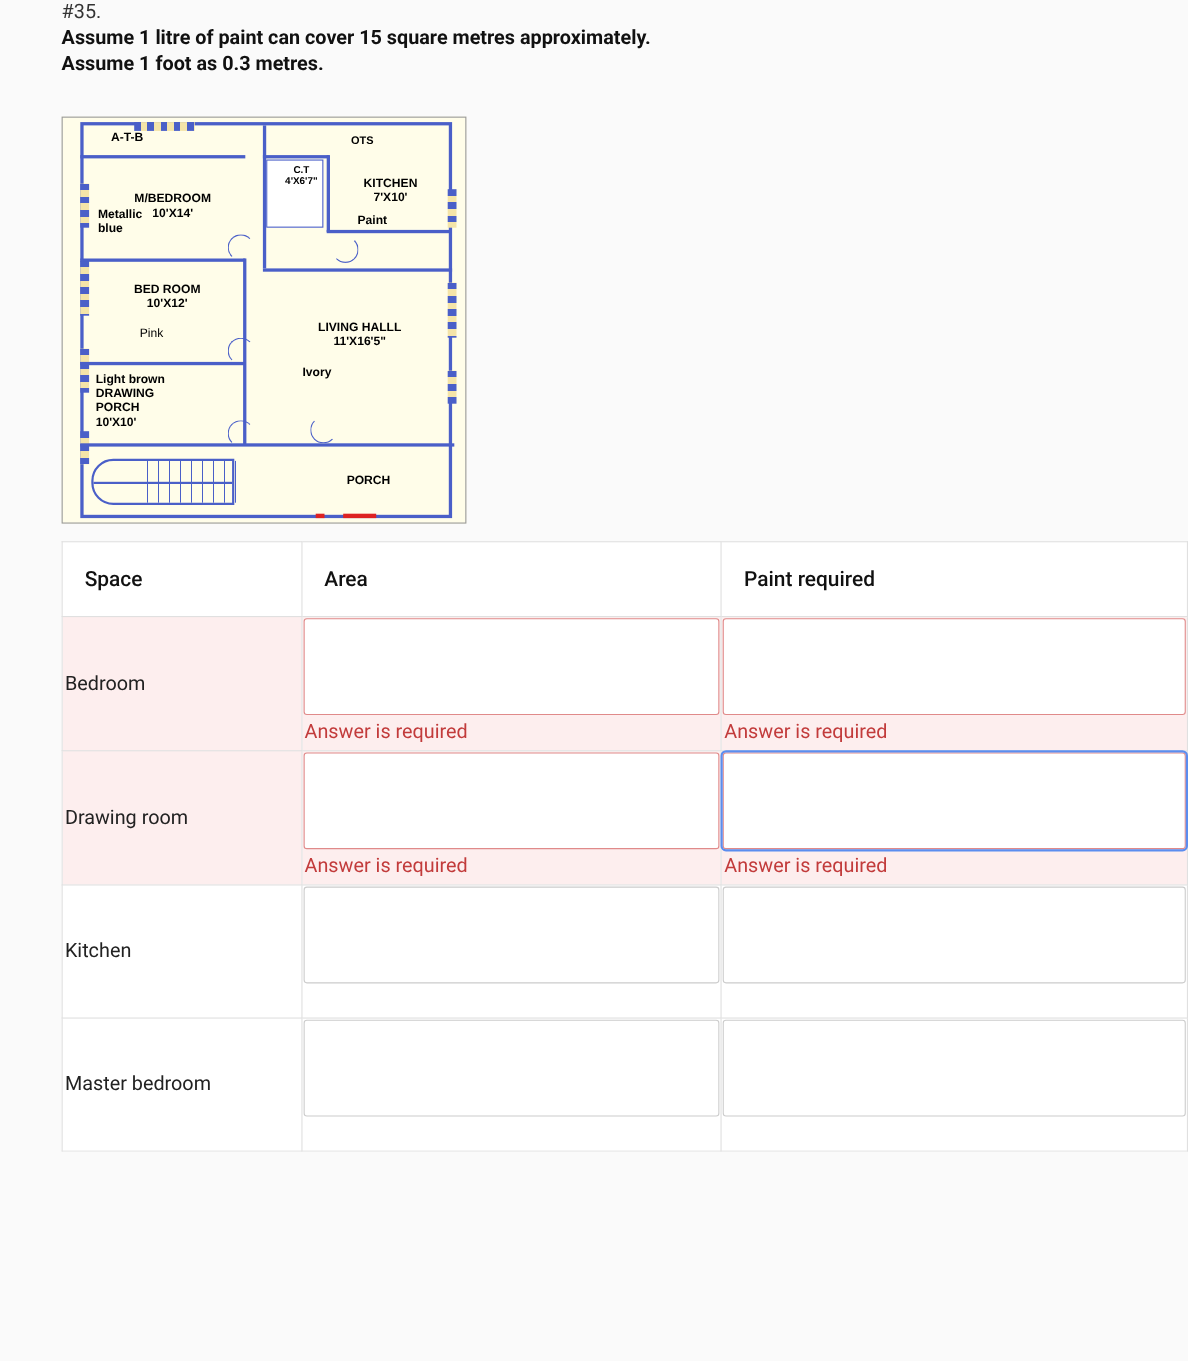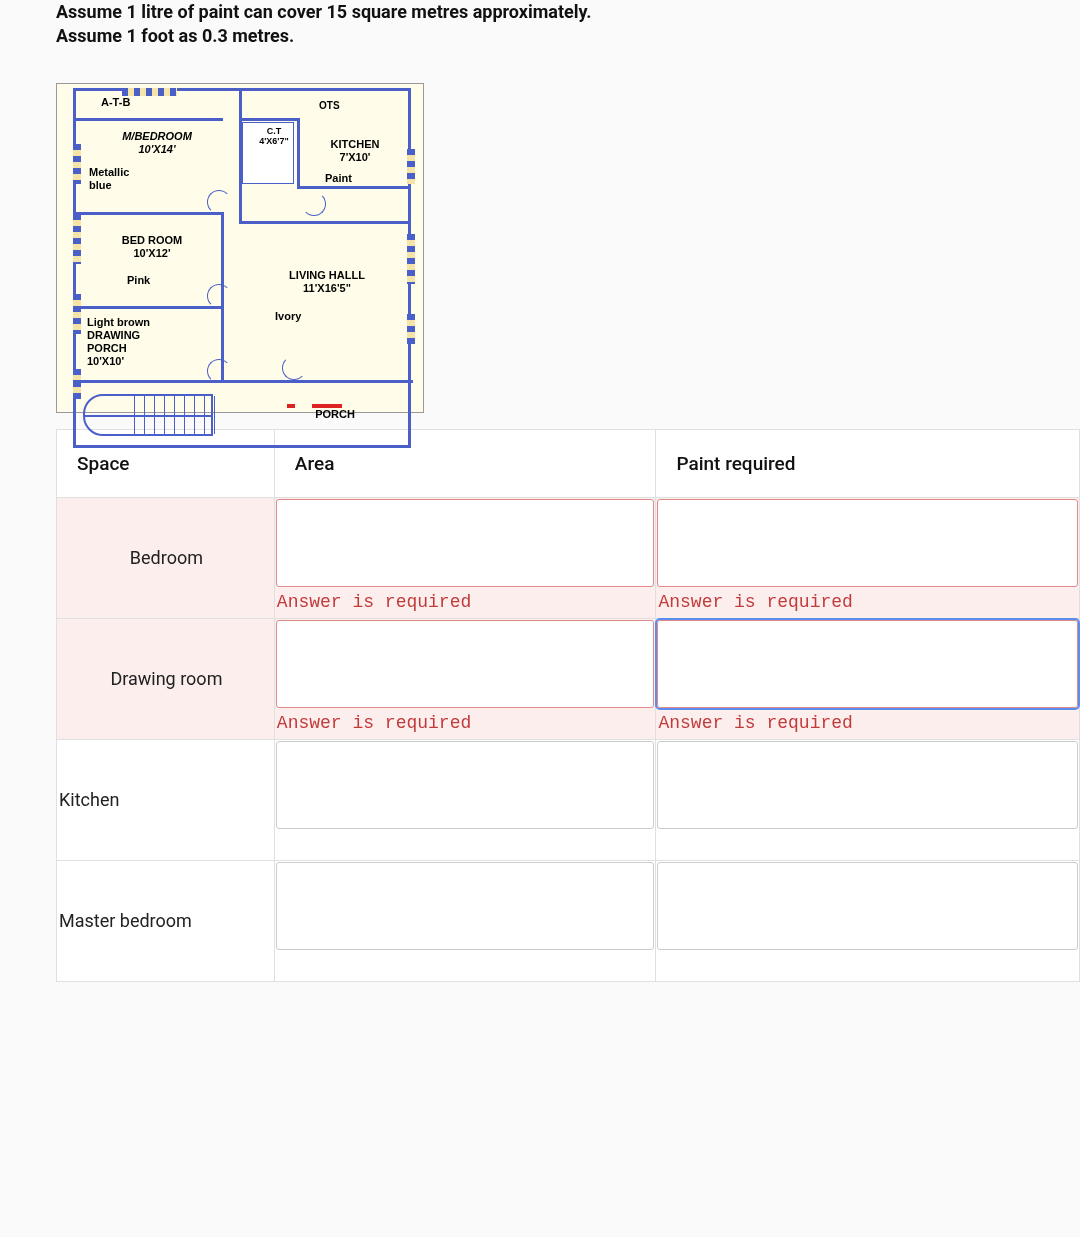--- a/index.html
+++ b/index.html
@@ -28,21 +28,21 @@
   .prompt2 {
     font-weight: 700;
     font-size: 18px;
     line-height: 1.35;
     color: #111;
   }
   .plan-wrap {
     margin-top: 34px;
     margin-bottom: 16px;
     width: 368px;
-    height: 330px;
+    height: 370px;
     border: 1px solid #999;
     background: #fffde9;
     position: relative;
     font-family: Arial, sans-serif;
   }
   .plan-outer {
     position: absolute;
     left: 16px; top: 4px;
     width: 338px; height: 360px;
     border: 3px solid #4a5fc8;
@@ -79,24 +79,24 @@
   .wall.w7 { left:16px; top:222px; width:150px; height:3px; }
   .wall.w8 { left:164px; top:128px; width:3px; height:170px; }
   .wall.w9 { left:16px; top:296px; width:340px; height:3px; }
   .wall.w10 { left:182px; top:137px; width:172px; height:3px; }
   .roomlabel { position:absolute; font-size:11px; font-weight:700; text-align:center; line-height:1.2; color:#000;}
   .rl-atb { left:44px; top:12px; }
   .rl-ots { left:262px; top:16px; font-size:10px; }
   .rl-ct  { left:198px; top:42px; font-size:9px; font-weight:700; text-align:center; width:38px;}
   .rl-kitchen { left:258px; top:54px; width:80px;}
   .rl-kitchen2 { left:268px; top:88px; font-size:11px; font-weight:700;}
-  .rl-mbed { left:40px; top:46px; width:120px;font-style:italic;}
+  .rl-mbed { left:40px; top:68px; width:120px;}
   .rl-mbed2 { left:32px; top:82px; font-size:11px; font-weight:700; text-align:left;}
   .rl-bed { left:40px; top:150px; width:110px;}
-  .rl-bed2 { left:30px; top:190px; font-size:11px; font-weight:700; text-align:left;padding-left:40px;}
+  .rl-bed2 { left:30px; top:190px; font-size:11px; font-weight:400; text-align:left;padding-left:40px;}
   .rl-living { left:200px; top:185px; width:140px;}
   .rl-living2 { left:218px; top:226px; font-size:11px; font-weight:700;}
   .rl-draw0 { left:30px; top:232px; font-size:11px; font-weight:700; text-align:right;}
   .rl-draw { left:30px; top:245px; width:110px; text-align:left;}
   .rl-porch { left:238px; top:324px; width:80px;}
   .stairs {
     position:absolute; left:26px; top:310px; width:130px; height:42px;
     border:2px solid #4a5fc8; border-radius: 20px 0 0 20px;
   }
   .stairs::after{
@@ -148,22 +148,22 @@
     padding: 0 0 0 2px;
     vertical-align: middle;
     font-size:18px;
     color:#222;
   }
   .cell-inner {
     display:flex;
     flex-direction:column;
     padding: 0;
   }
-  tr.err td.space-cell { background:#fdeeee;text-align:center; }
-  tr.err .cell-inner { background:#fdeeee;font-family:Liberation Mono, monospace; }
+  tr.err td.space-cell { background:#fdeeee; }
+  tr.err .cell-inner { background:#fdeeee; }
   .ta {
     width: calc(100% - 2px);
     height: 88px;
     border:1px solid #ccc;
     border-radius:3px;
     resize:none;
     font-size:16px;
     padding:8px;
     font-family:inherit;
     margin:1px;
@@ -180,20 +180,21 @@
     padding: 4px 2px 6px 2px;
   }
   col.c1 { width:218px; }
   col.c2 { width:382px; }
   col.c3 { width:424px; }
 </style>
 </head>
 <body>
 
 <div class="content">
+  <div class="qnum">#35.</div>
   <div class="prompt2">Assume 1 litre of paint can cover 15 square metres approximately.</div>
   <div class="prompt2">Assume 1 foot as 0.3 metres.</div>
 
   <div class="plan-wrap">
     <div class="plan-outer"></div>
     <div class="stripe left1"></div>
       <div class="stripe left2"></div>
       <div class="stripe left3"></div>
       <div class="stripe left4"></div>
     <div class="stripe right1"></div>

